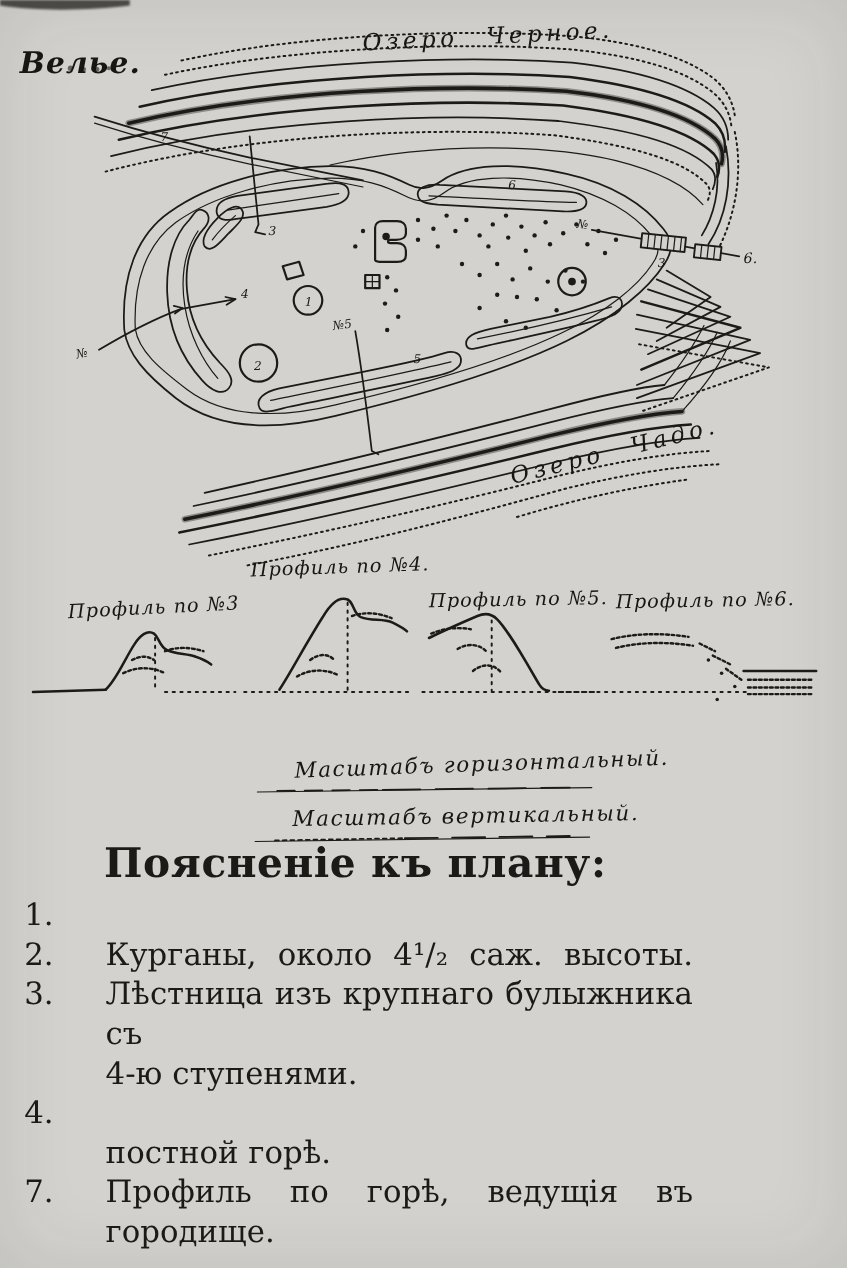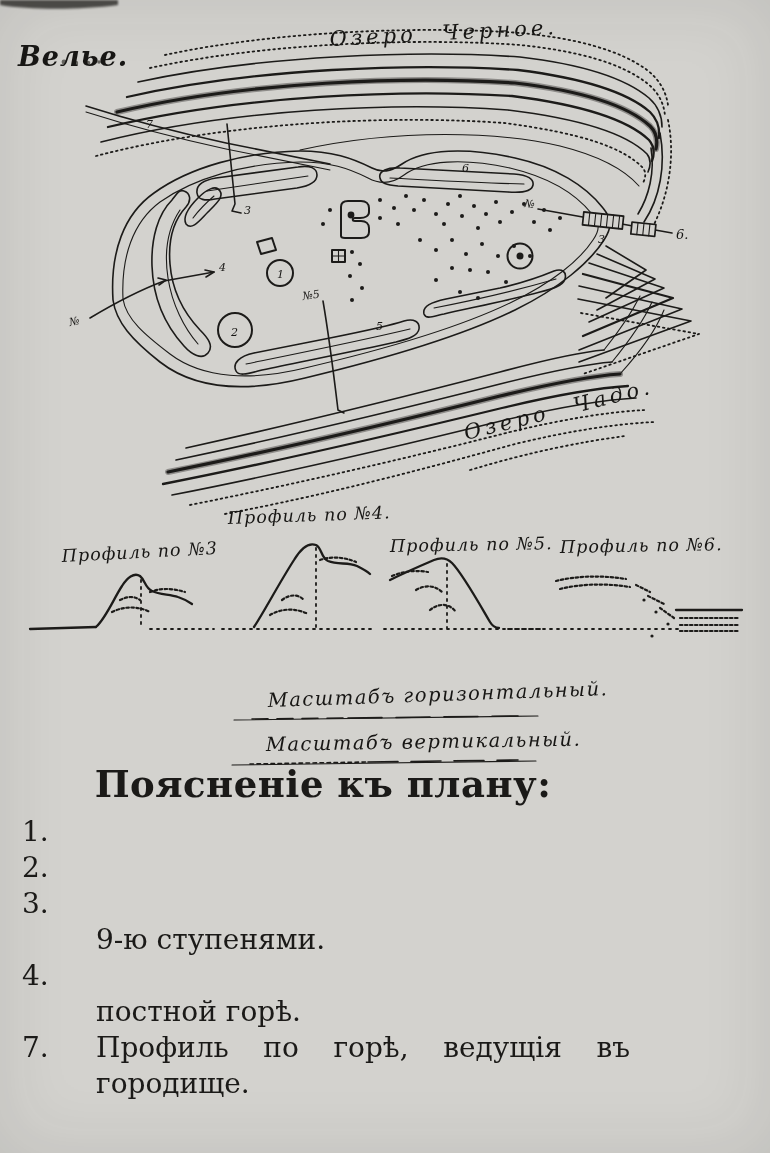--- a/index.html
+++ b/index.html
@@ -300,28 +300,30 @@
 
 <div id="legend">
   <h1>Поясненіе къ плану:</h1>
 
   <div class="li">
     <span class="num">1.</span>
   </div>
 
   <div class="li">
     <span class="num">2.</span>
+    <span class="txt j">Курганы, около 4¹/₂ саж. высоты.</span>
   </div>
 
   <div class="li">
     <span class="num">3.</span>
+    <span class="txt j">Лѣстница изъ крупнаго булыжника съ</span>
   </div>
   <div class="li">
     <span class="num"></span>
-    <span class="txt">9-ю ступенями.</span>
+    <span class="txt">4-ю ступенями.</span>
   </div>
 
   <div class="li">
     <span class="num">4.</span>
   </div>
   <div class="li">
     <span class="num"></span>
     <span class="txt">постной горѣ.</span>
   </div>
 

